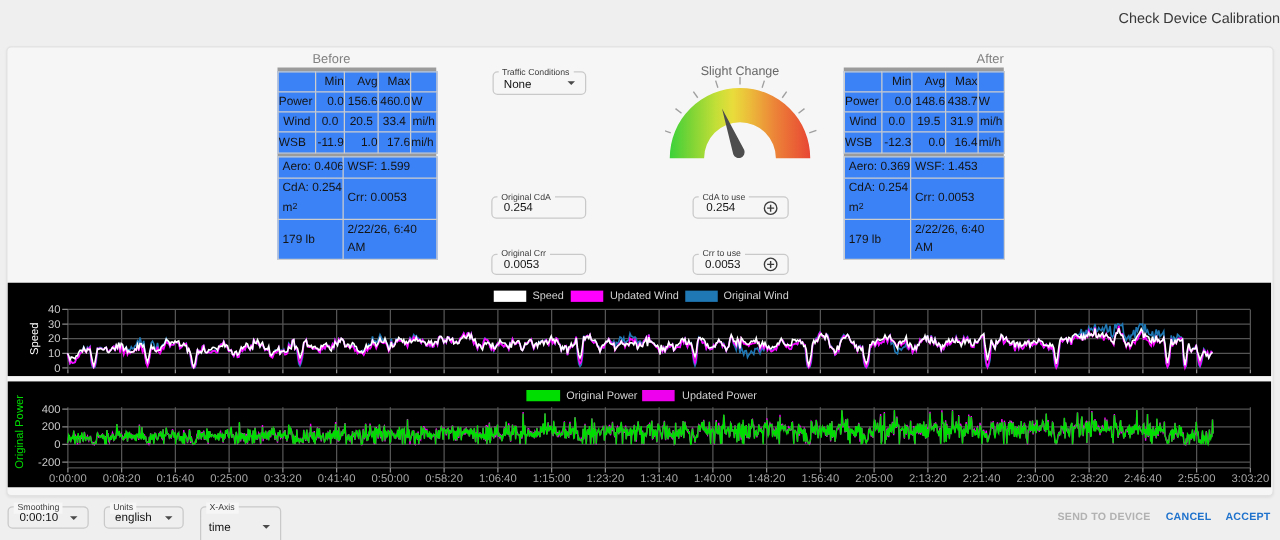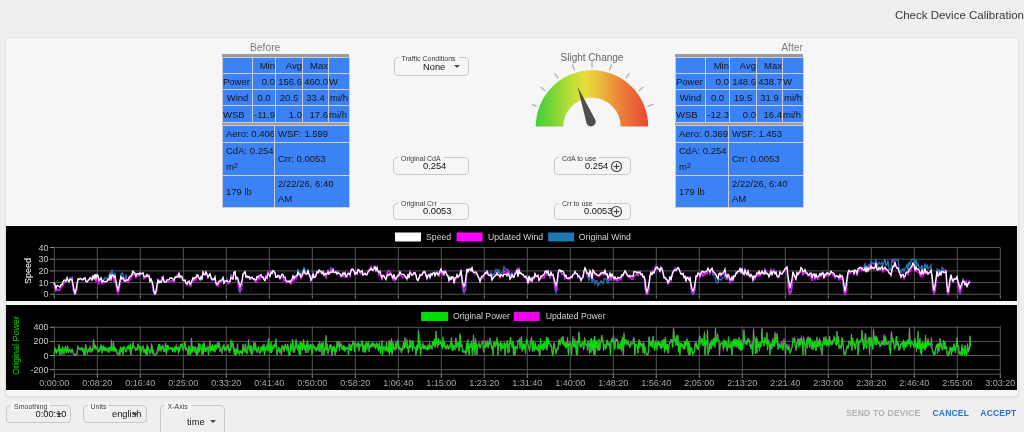--- a/index.html
+++ b/index.html
@@ -25,21 +25,21 @@
 table.stats td.h32 { height:32.3px; }
 table.stats td.r0 { height:15.9px; }
 table.stats td.r1 { height:16px; }
 table.stats td.r2 { height:16.4px;text-align:center; }
 table.stats td.r3 { height:16.5px; }
 sup { font-size:7px; vertical-align:2px; }
 .box { position:absolute; border:1px solid #c9c9c9; border-radius:4px; }
 .box .lbl { position:absolute; top:-4.5px; left:4px; background:#f6f6f6; padding:0 3px;
             font-size:7px; line-height:9px; color:#3d3d3d; white-space:nowrap; }
 .box .val { position:absolute; top:50%; transform:translateY(-50%);
-            font-size:9.3px; color:#141414; white-space:nowrap;margin-left:20px; }
+            font-size:9.3px; color:#141414; white-space:nowrap; }
 .box .arr { position:absolute; top:50%; margin-top:-1.5px; width:0; height:0;
             border-left:3px solid transparent; border-right:3px solid transparent;
             border-top:3.5px solid #4a4a4a; }
 .plusic { position:absolute; right:6.5px; top:50%; margin-top:-6.5px; }
 .gaugetitle { position:absolute; left:532px; top:52px; width:120px; text-align:center;
               font-size:10px; color:#666; }
 .btn { position:absolute; top:408px; font-size:8.5px; letter-spacing:0.2px; font-weight:bold; }
 </style></head>
 <body>
 <div class="title" style="top:9px">Check Device Calibration</div>

